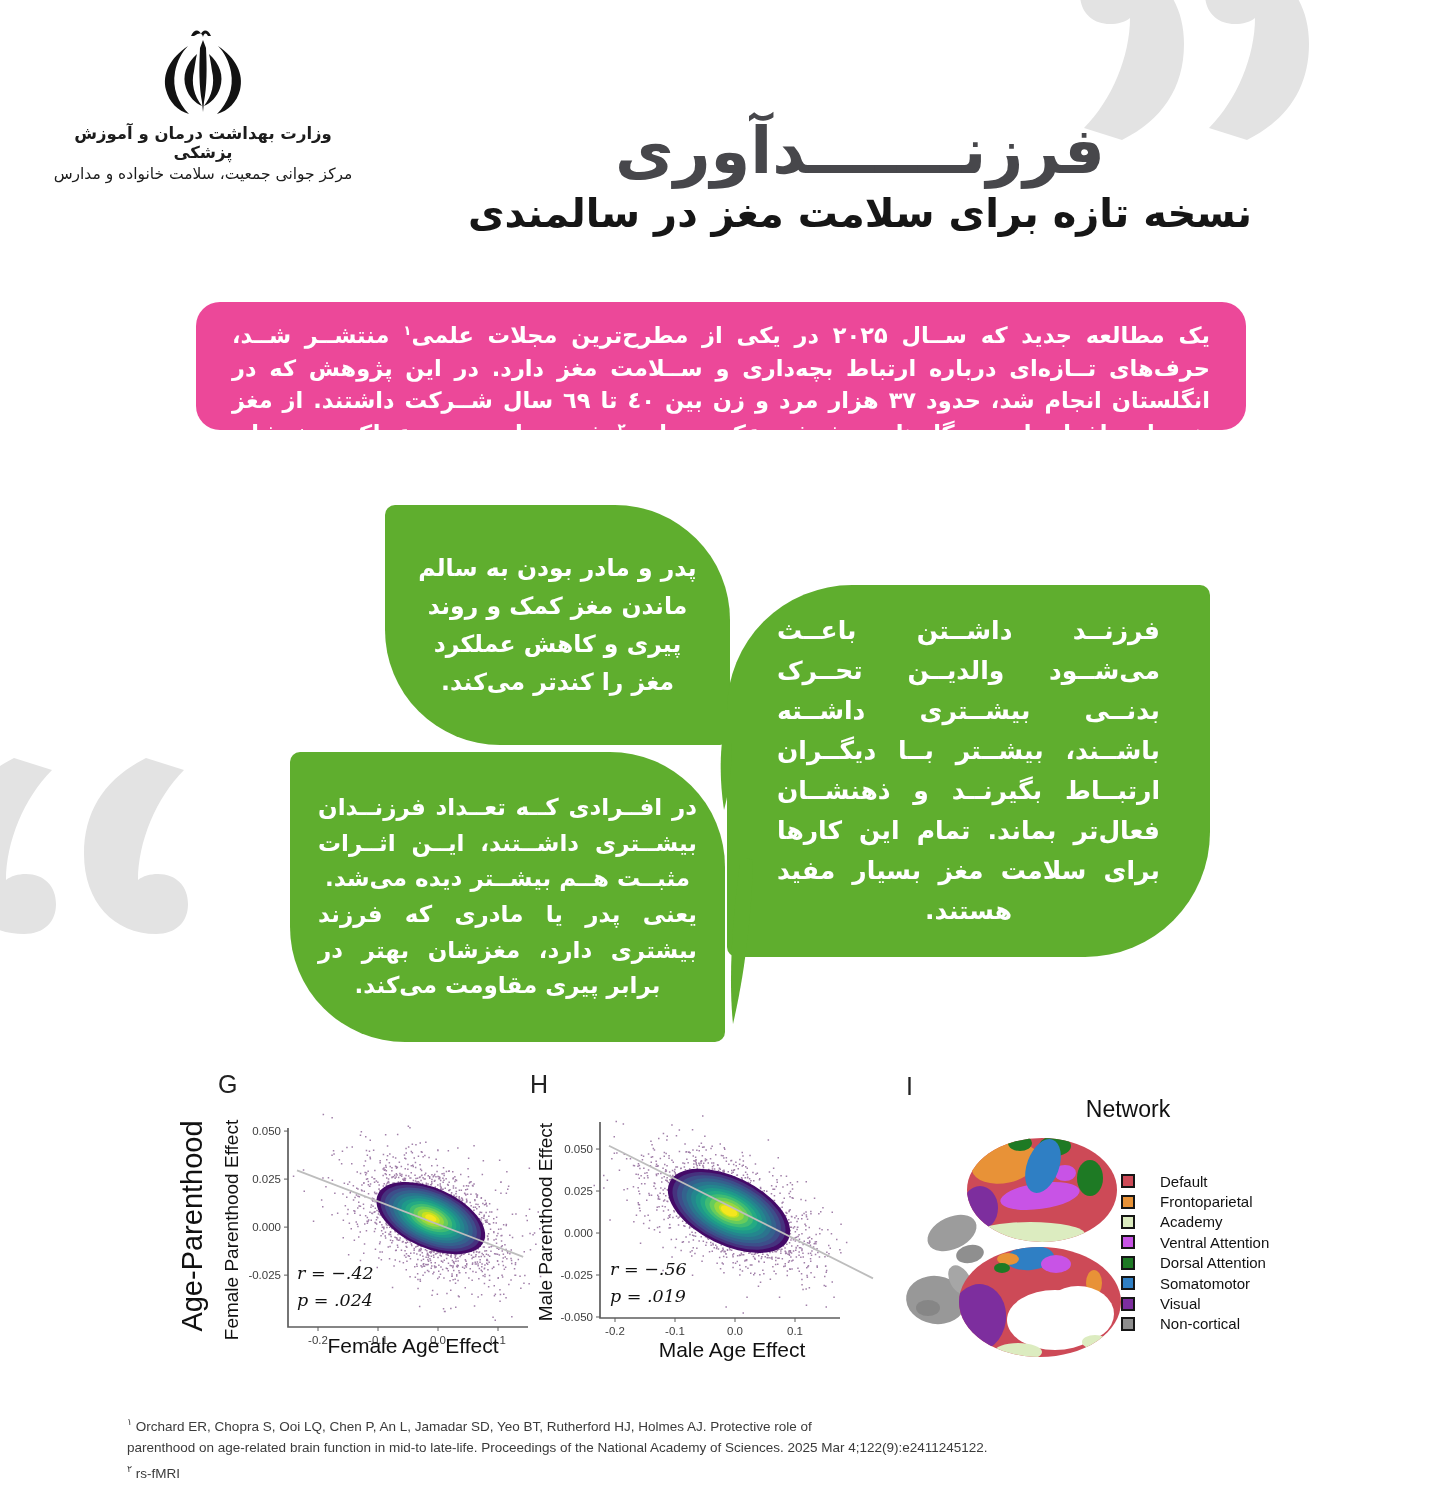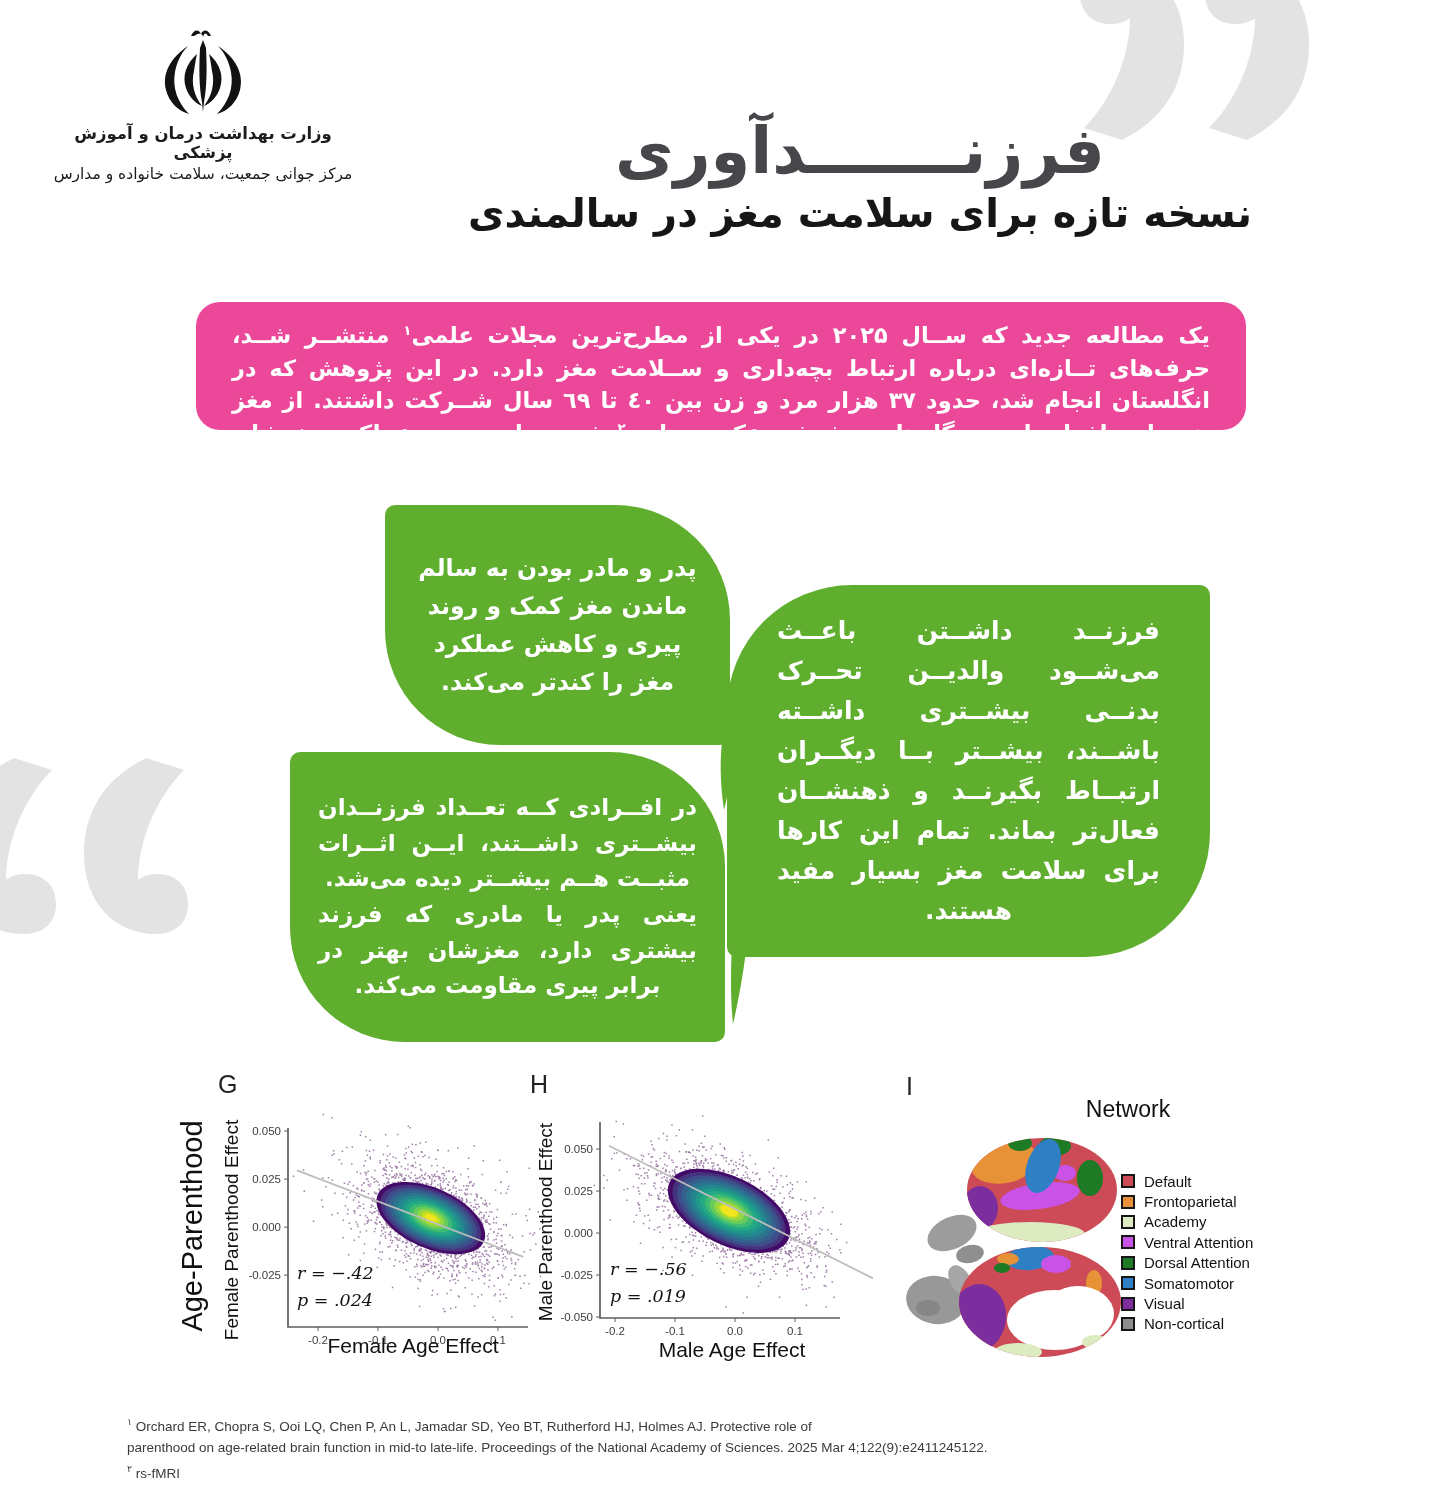--- a/index.html
+++ b/index.html
@@ -51,21 +51,21 @@
   .xl-h{left:612px;top:1338px;width:240px;}
   .annot{position:absolute;font-family:"DejaVu Serif",serif;font-style:italic;font-size:17.5px;
          color:#111;line-height:1.55;}
   .an-g{left:297px;top:1260px;}
   .an-h{left:610px;top:1256px;}
   .network-title{position:absolute;left:1018px;top:1096px;width:220px;text-align:center;
                  font-size:23px;color:#111;font-family:"Liberation Sans",sans-serif;}
   .legend{position:absolute;left:1121px;top:1171px;font-family:"Liberation Sans",sans-serif;}
   .leg-row{display:flex;align-items:center;height:20.4px;gap:9px;}
   .leg-swatch{width:14px;height:14px;border:2px solid #161616;box-sizing:border-box;flex:0 0 auto;}
-  .leg-label{font-size:15px;color:#111;white-space:nowrap;line-height:1;}
+  .leg-label{font-size:15px;color:#111;white-space:nowrap;line-height:1;margin-left:16px;}
   
   .footnotes{position:absolute;left:127px;top:1414px;font-family:"Liberation Sans",sans-serif;
              color:#3b3b3b;font-size:13.5px;line-height:1.62;}
   .footnotes sup{font-size:70%;}
   .fn2{margin-top:2px;}
 </style>
 </head>
 <body>
 
 <div class="page">

